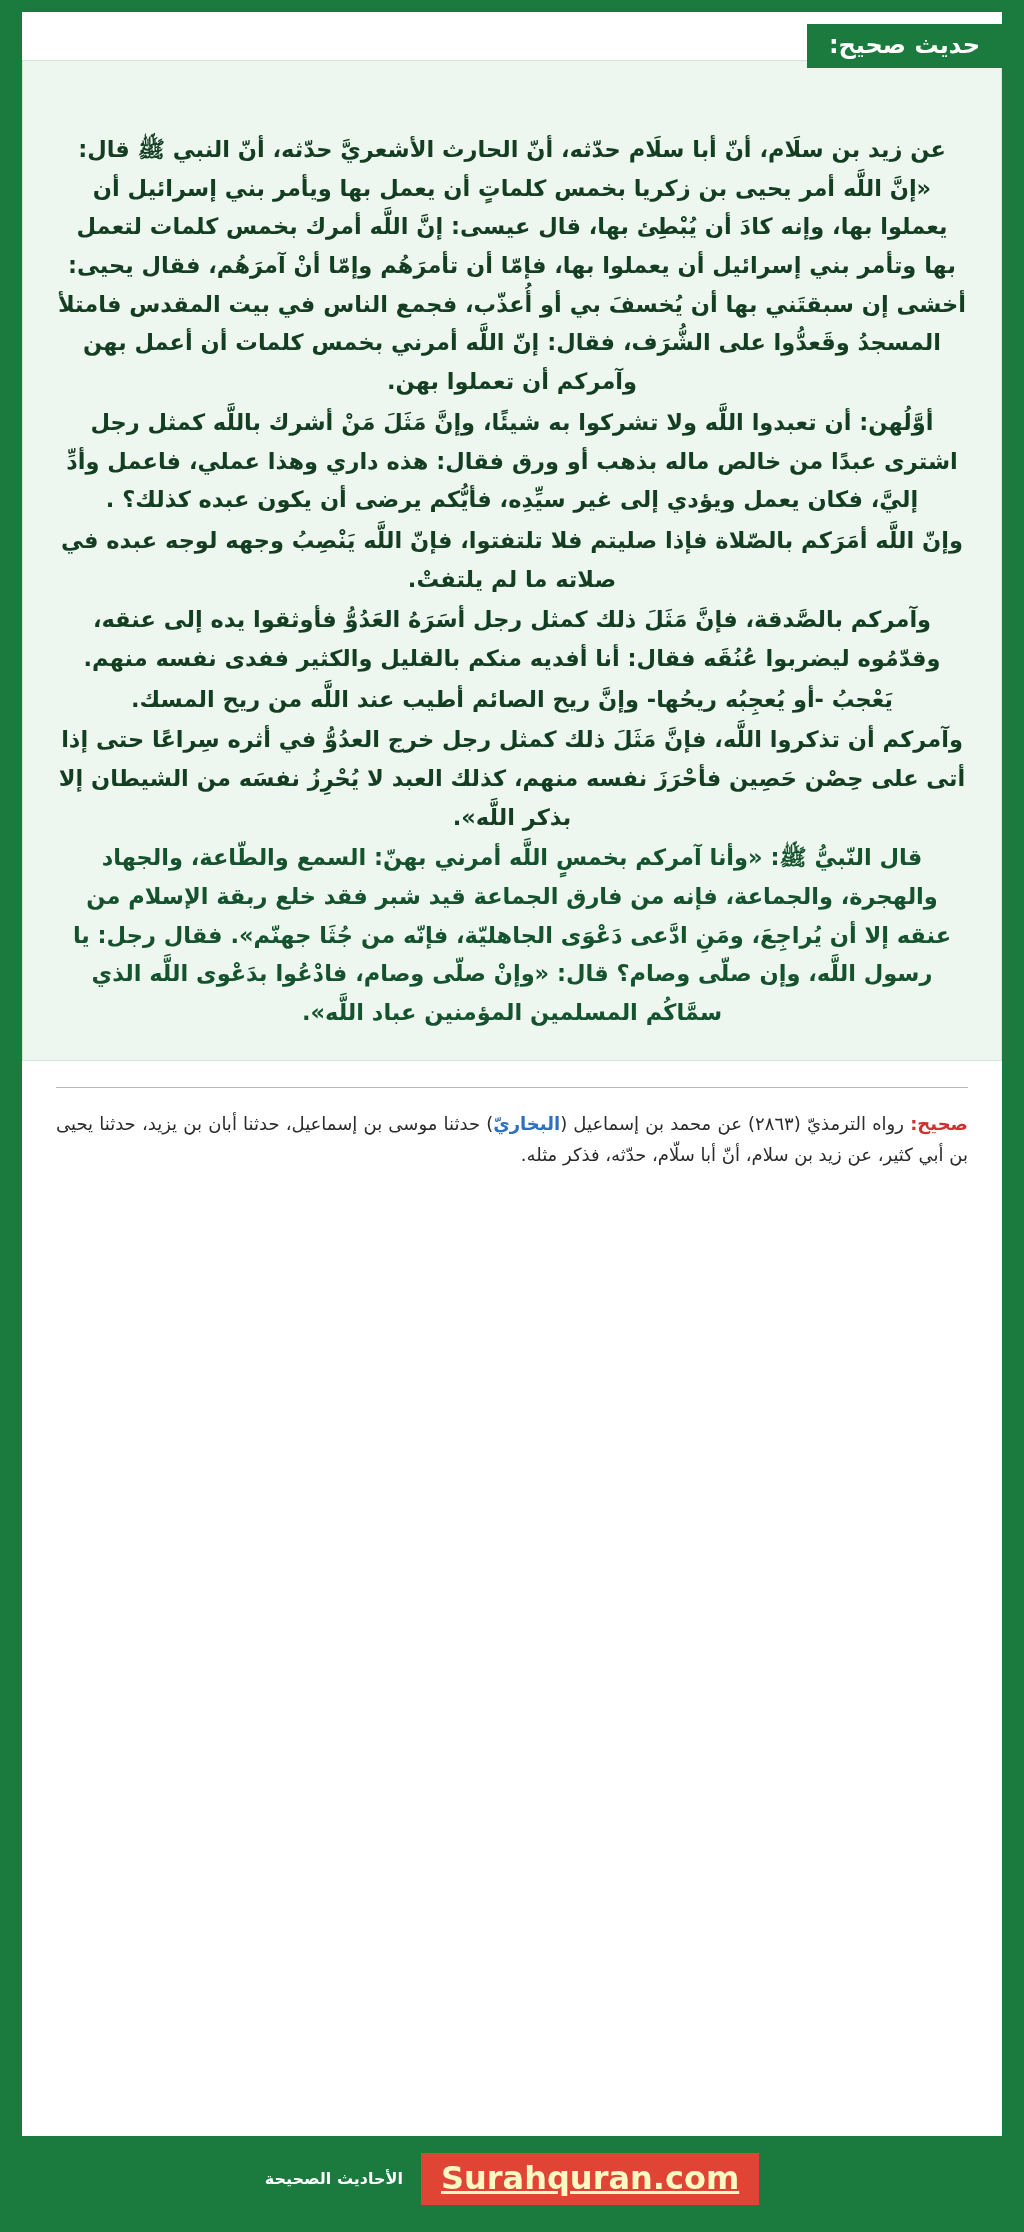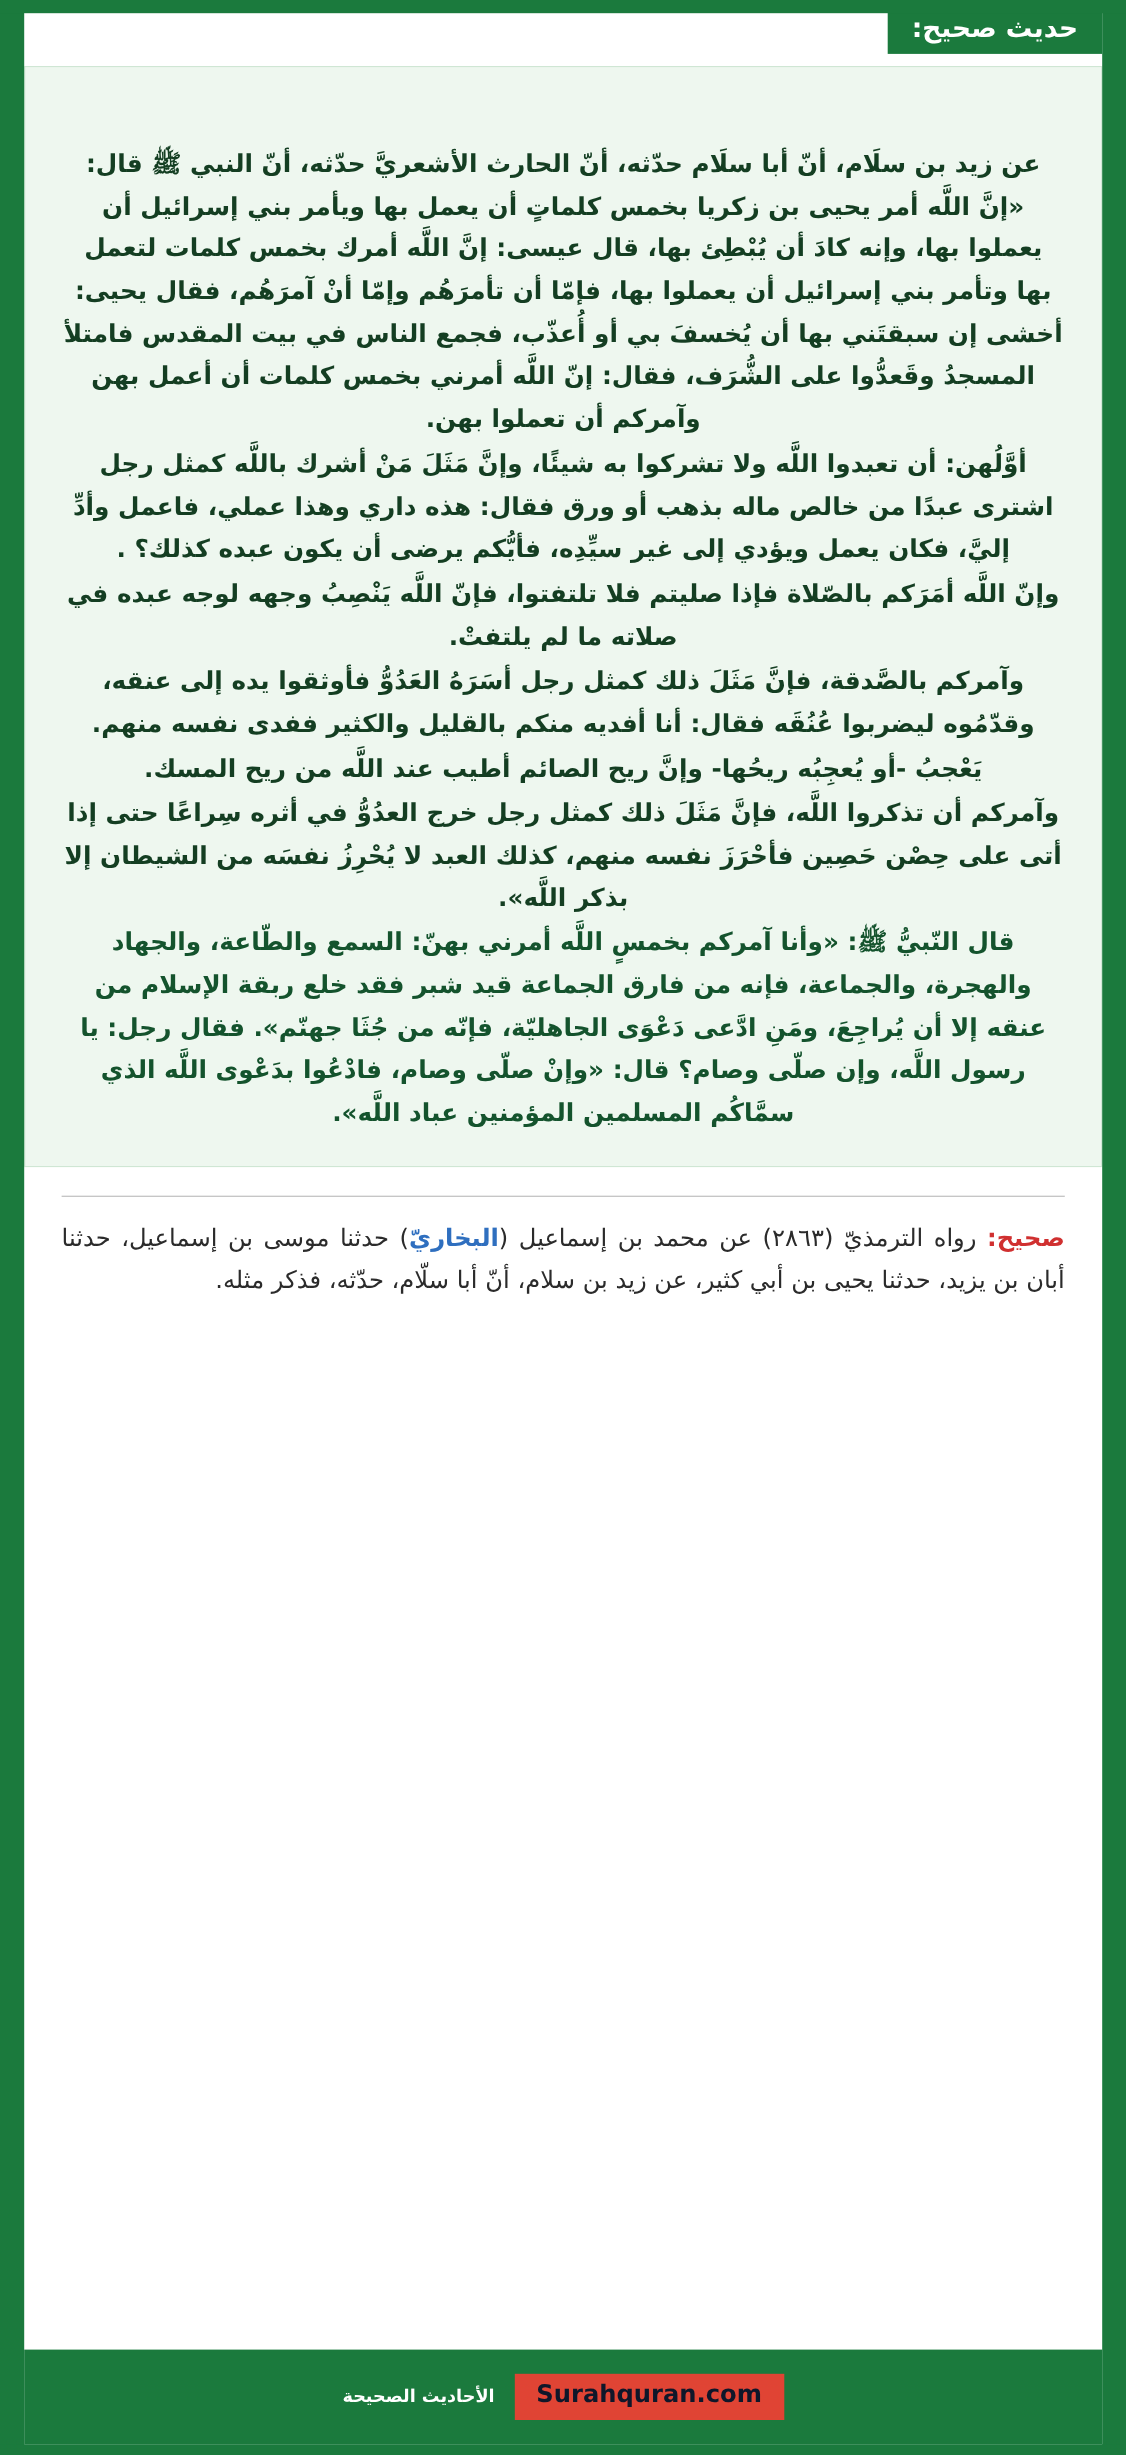--- a/index.html
+++ b/index.html
@@ -52,21 +52,21 @@
   }
 
   
   .header-row {
     position: relative;
     height: 60px;
     background: #ffffff;
   }
   .hadith-badge {
     position: absolute;
-    top: 5px;
+    top: 24px;
     right: 0;
     background: #1b7a3d;
     color: #ffffff;
     font-size: 24px;
     font-weight: bold;
     padding: 9px 22px 11px 22px;
     line-height: 1;
     white-space: nowrap;
   }
 
@@ -97,21 +97,21 @@
   
   .divider {
     height: 1px;
     background: #b9b9b9;
     margin: 26px 34px 0 34px;
   }
 
   
   .takhrij {
     padding: 20px 34px 10px 34px;
-    font-size: 22px;
+    font-size: 18px;
     line-height: 1.75;
     color: #2b2b2b;
     text-align: justify;
     text-align-last: right;
     direction: rtl;
   }
   .takhrij .label {
     color: #d03030;
     font-weight: bold;
   }
@@ -135,26 +135,27 @@
   .footer-inner {
     display: flex;
     align-items: center;
     justify-content: center;
     gap: 18px;
     width: 100%;
     padding: 0 40px;
   }
   .footer-brand {
     background: #e04434;
-    color: #0f172a;
-    font-size: 22px;
+    color: #fef9c3;
+    font-size: 32px;
     font-weight: bold;
     padding: 9px 20px 11px 20px;
     direction: ltr;
     line-height: 1;
+    text-decoration: underline;
   }
   .footer-text {
     color: #ffffff;
     font-size: 16px;
     font-weight: bold;
     line-height: 1;
   }
 </style>
 </head>
 <body>

